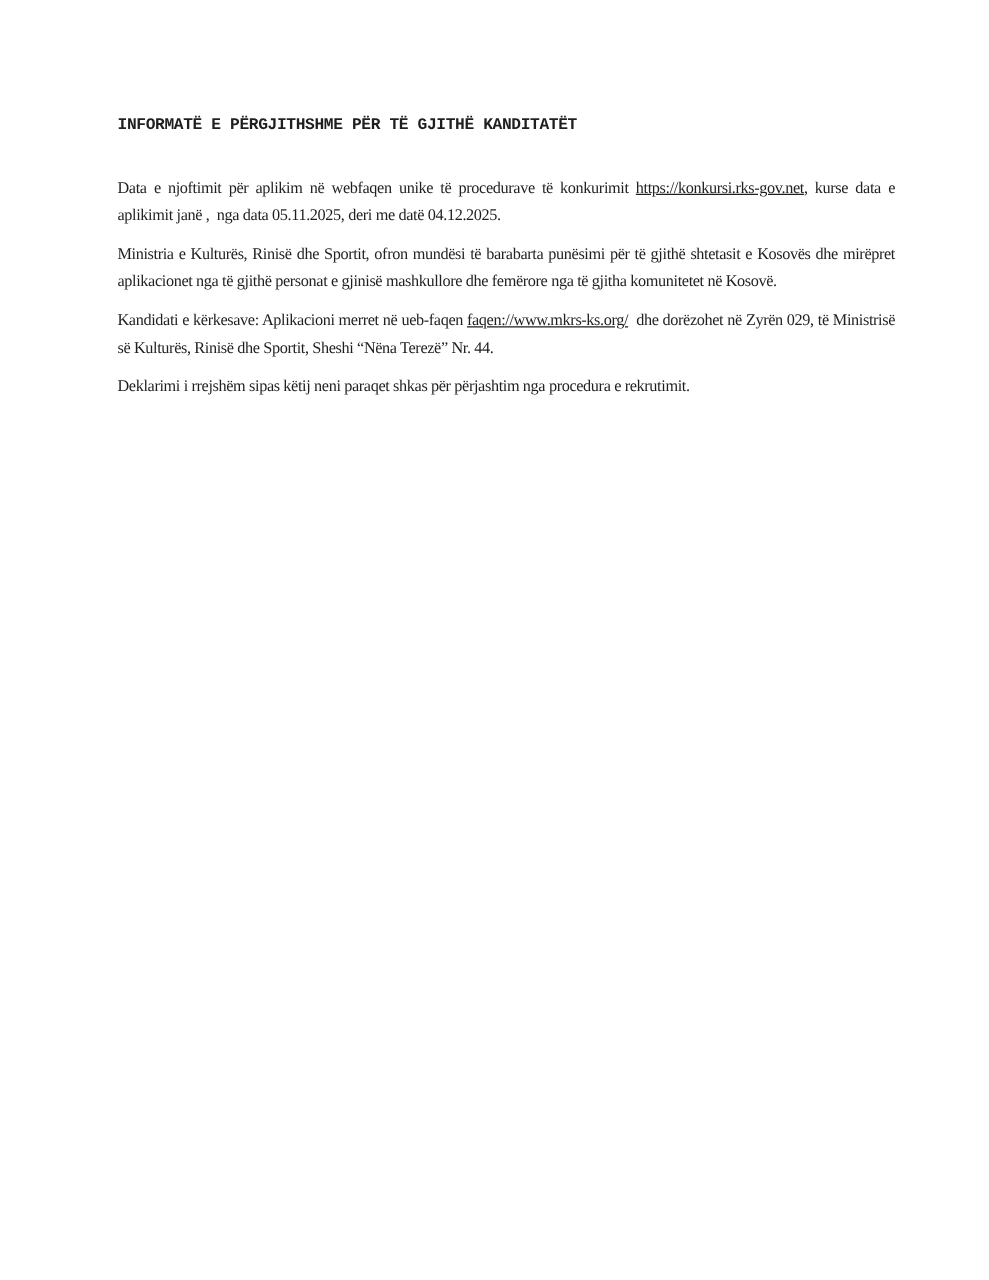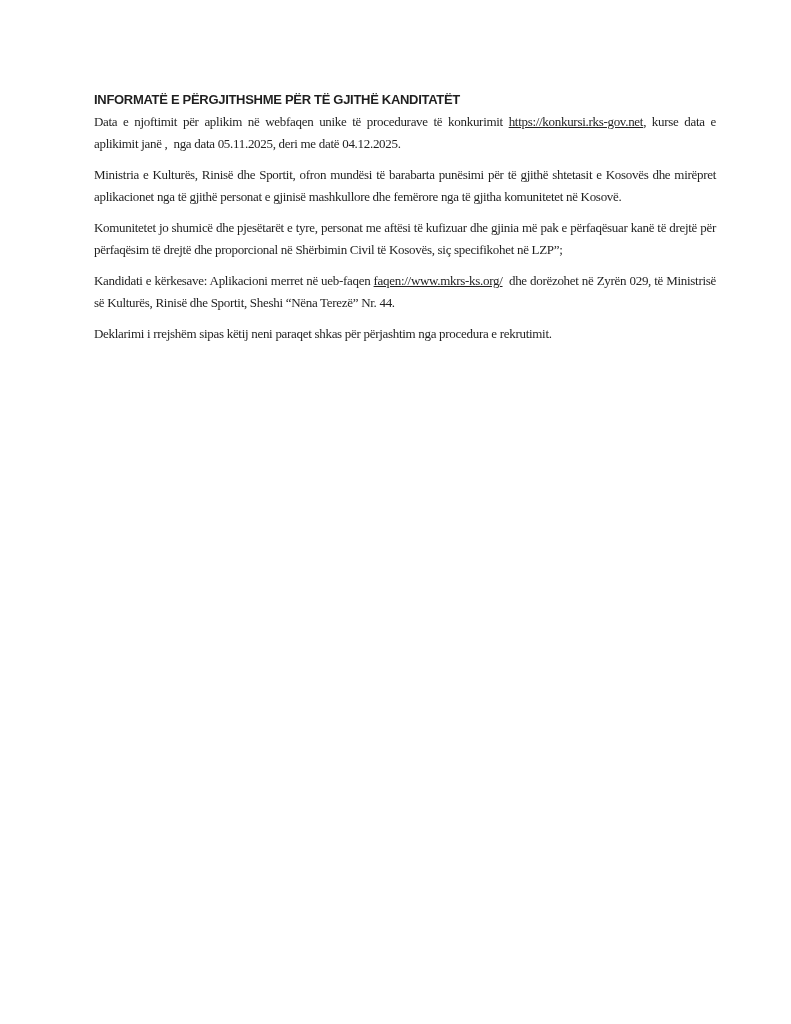--- a/index.html
+++ b/index.html
@@ -16,22 +16,23 @@
       padding: 89px 75px 0 94px;
       font-family: "Liberation Sans", "DejaVu Sans", sans-serif;
       font-size: 13px;
       line-height: 22px;
       letter-spacing: -0.3px;
       color: #1f1f1f;
       overflow: hidden;
     }
     .doc-heading {
       font-weight: bold;
-      margin: 0 0 0 0;
+      margin: 0 0 28px 0;
       white-space: pre-wrap;
+      font-family: Liberation Mono, monospace;
     }
     .doc-par {
       margin: 0 0 9px 0;
       text-align: justify;
       white-space: pre-wrap;
       font-family: Liberation Serif, serif;
     }
     .doc-link {
       color: #1f1f1f;
       text-decoration: underline;
@@ -43,21 +44,20 @@
 
 <div class="page">
 
   <p class="doc-heading">INFORMATË E PËRGJITHSHME PËR TË GJITHË KANDITATËT</p>
 
   <p class="doc-par"><span>Data e njoftimit për aplikim në webfaqen unike të procedurave të konkurimit </span><a class="doc-link">https://konkursi.rks-gov.net</a><span>, kurse data e aplikimit janë ,  nga data 05.11.2025, deri me datë 04.12.2025.</span></p>
 
 
   <p class="doc-par">Ministria e Kulturës, Rinisë dhe Sportit, ofron mundësi të barabarta punësimi për të gjithë shtetasit e Kosovës dhe mirëpret aplikacionet nga të gjithë personat e gjinisë mashkullore dhe femërore nga të gjitha komunitetet në Kosovë.</p>
 
-  <p class="doc-par">Komunitetet jo shumicë dhe pjesëtarët e tyre, personat me aftësi të kufizuar dhe gjinia më pak e përfaqësuar kanë të drejtë për përfaqësim të drejtë dhe proporcional në Shërbimin Civil të Kosovës, siç specifikohet në LZP”;</p>
 
   <p class="doc-par"><span>Kandidati e kërkesave: Aplikacioni merret në ueb-faqen </span><a class="doc-link">faqen://www.mkrs-ks.org/</a><span>  dhe dorëzohet në Zyrën 029, të Ministrisë së Kulturës, Rinisë dhe Sportit, Sheshi “Nëna Terezë” Nr. 44.</span></p>
 
 
 
   <p class="doc-par">Deklarimi i rrejshëm sipas këtij neni paraqet shkas për përjashtim nga procedura e rekrutimit.</p>
 
 </div>
 
 </body></html>

